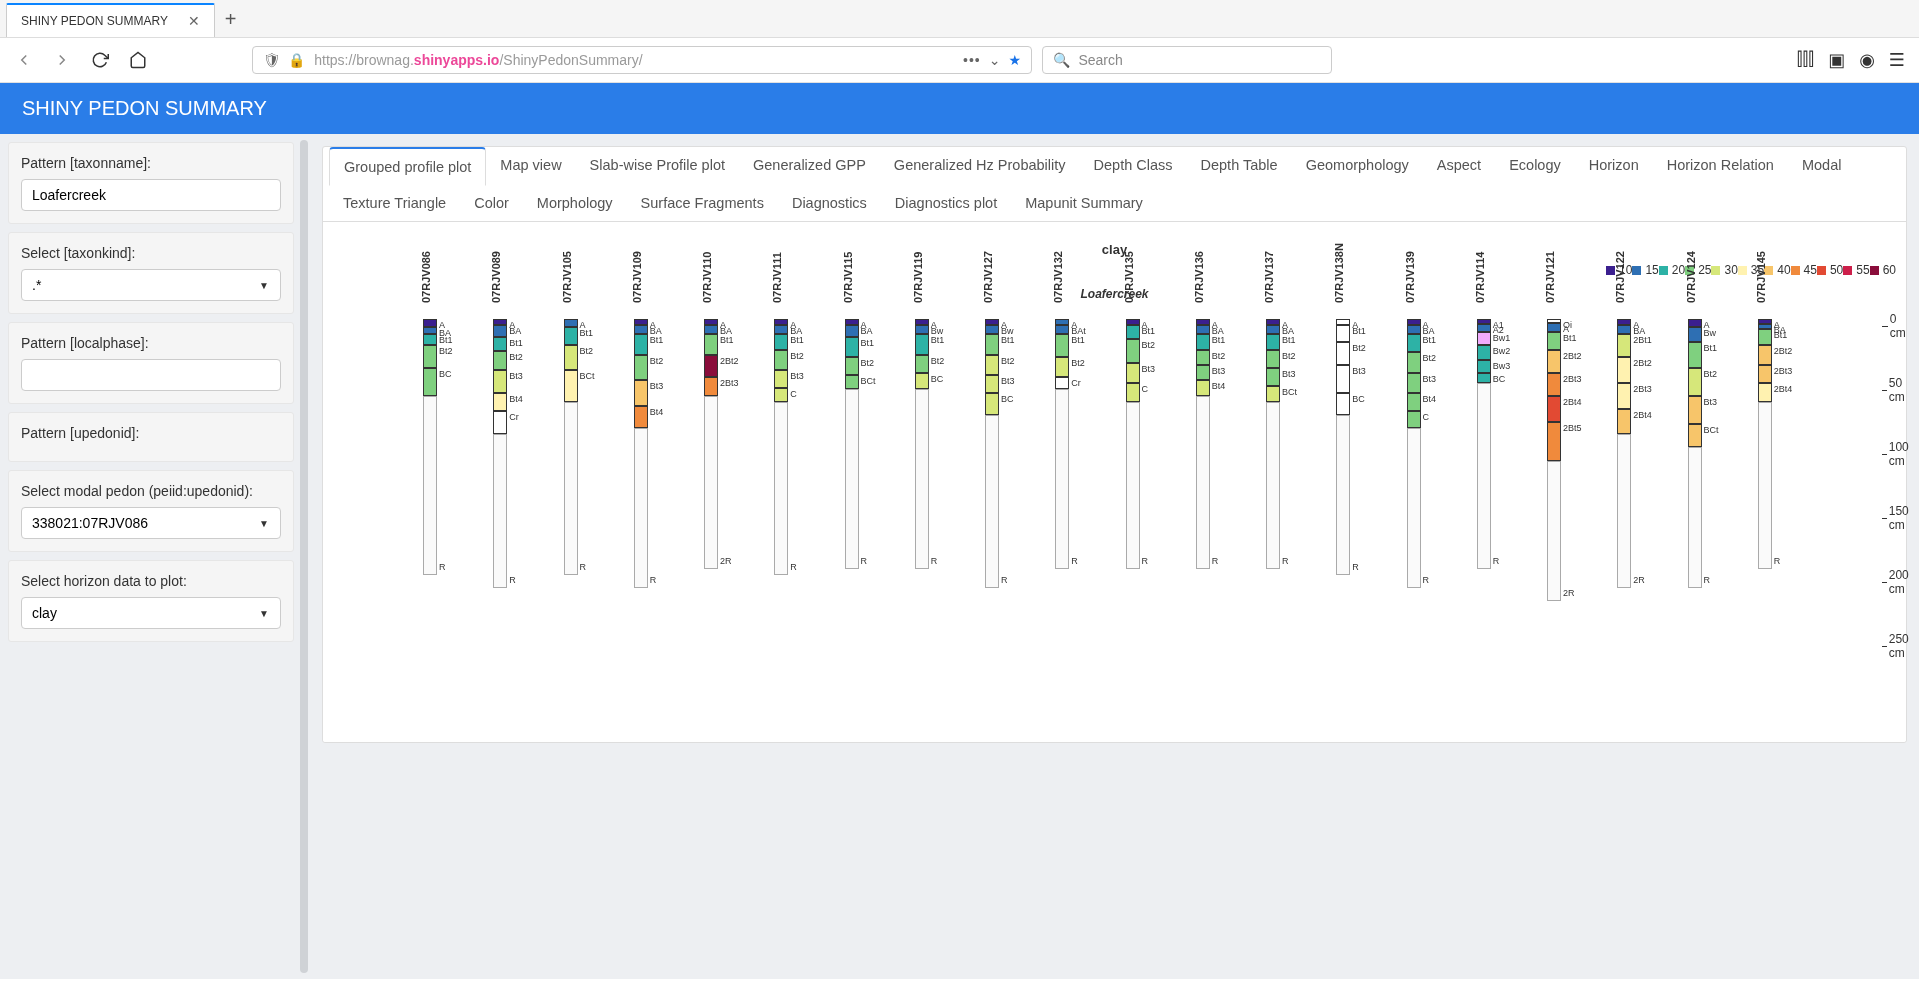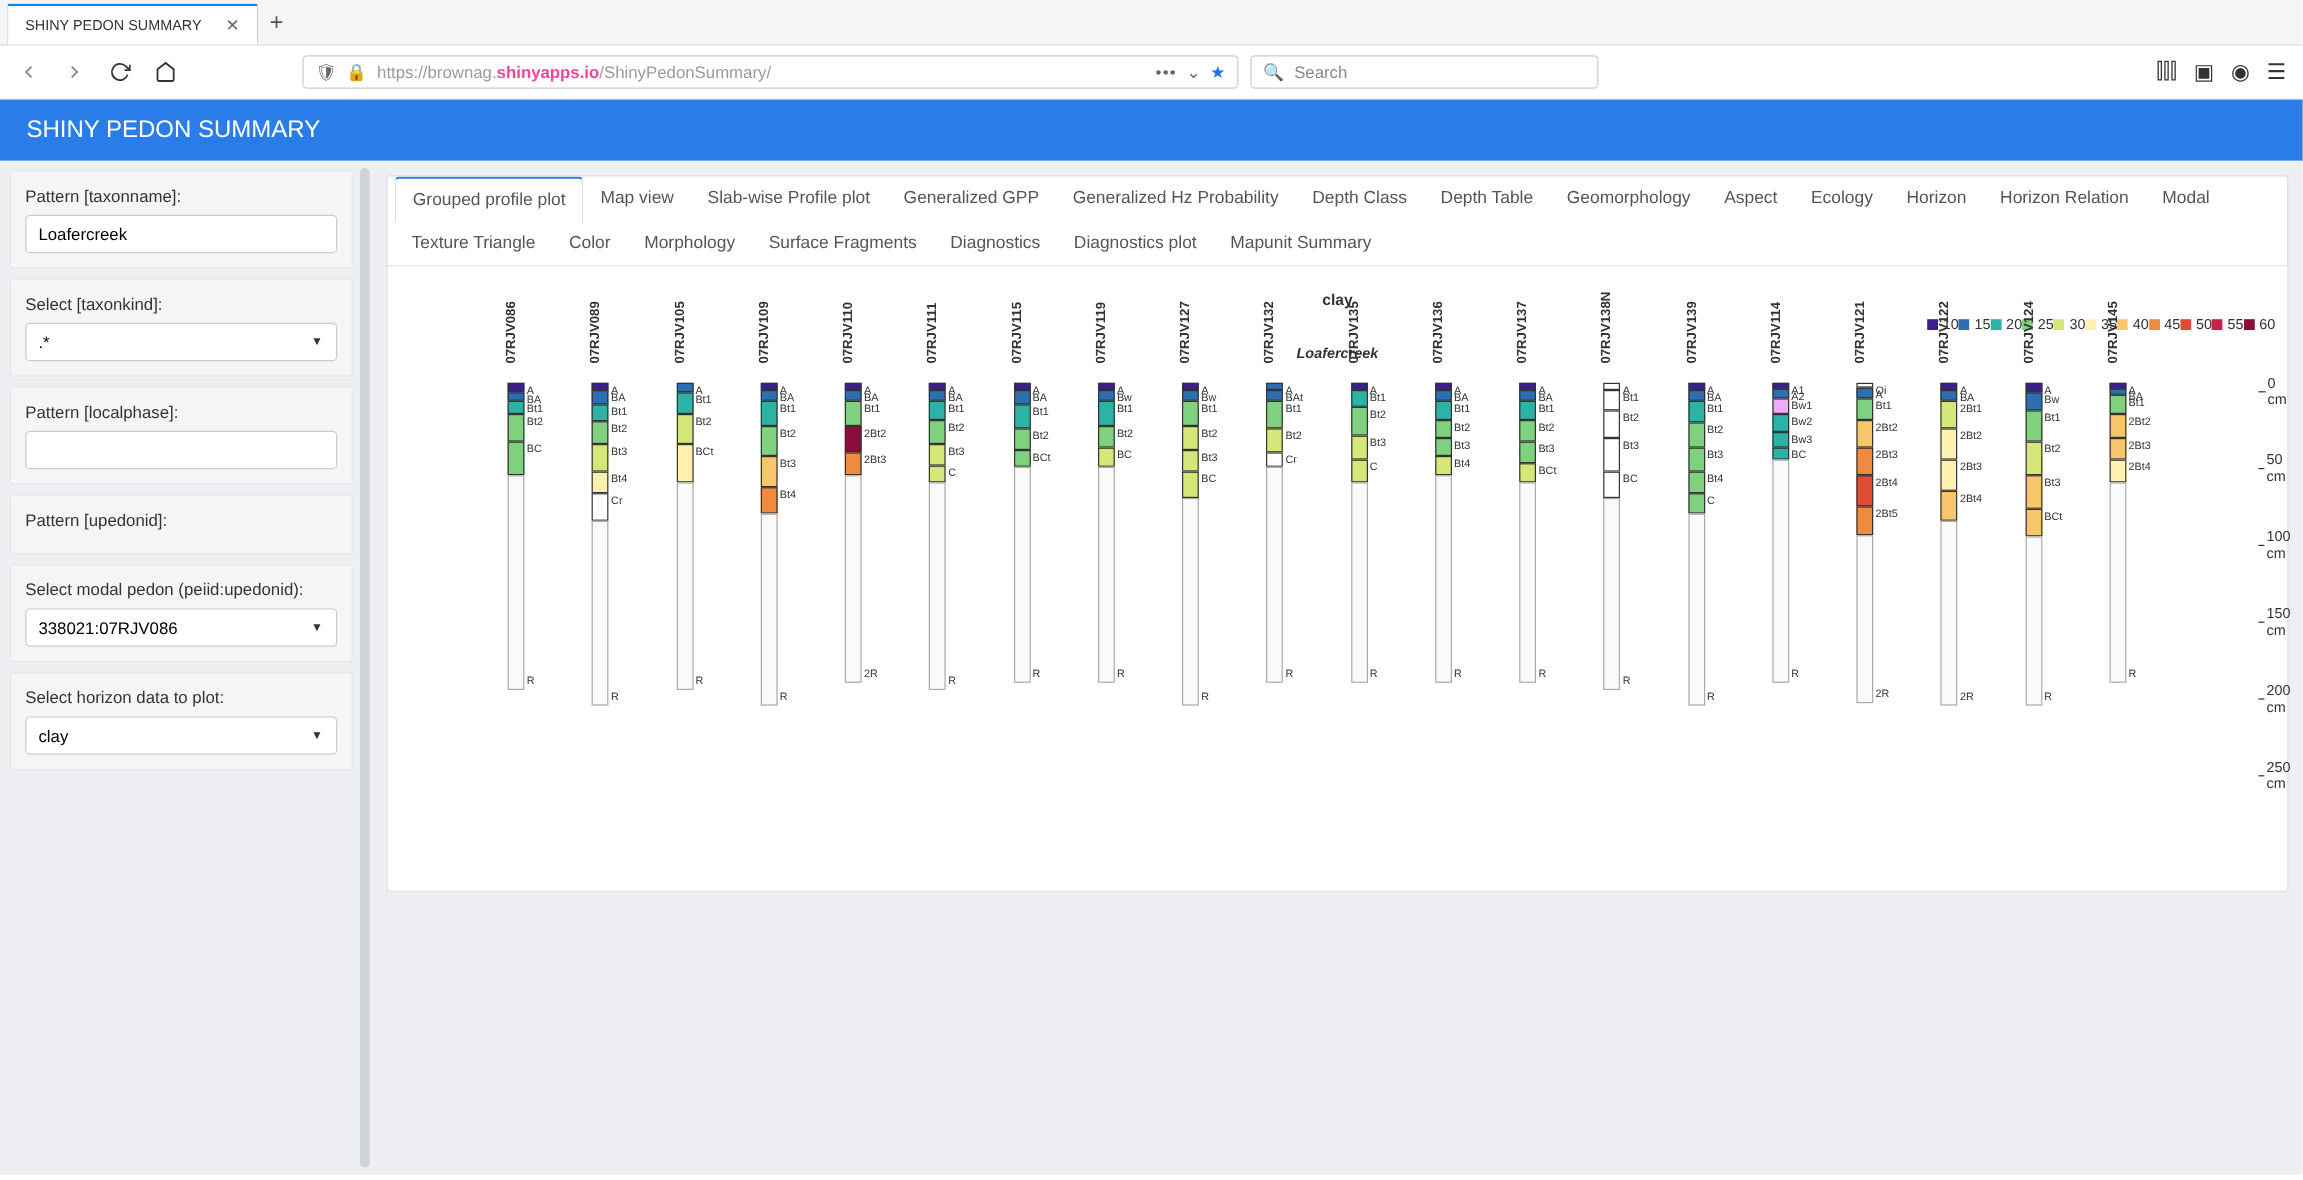--- a/index.html
+++ b/index.html
@@ -648,21 +648,21 @@
                 </div>
                 <div class="hz" style="height: 23.04px; background: rgb(247, 197, 106);">
                   <span class="hz-lbl">2Bt2</span>
                 </div>
                 <div class="hz" style="height: 23.04px; background: rgb(240, 138, 60);">
                   <span class="hz-lbl">2Bt3</span>
                 </div>
                 <div class="hz" style="height: 25.6px; background: rgb(226, 74, 51);">
                   <span class="hz-lbl">2Bt4</span>
                 </div>
-                <div class="hz" style="height: 24px; background: rgb(240, 138, 60);">
+                <div class="hz" style="height: 39px; background: rgb(240, 138, 60);">
                   <span class="hz-lbl">2Bt5</span>
                 </div>
                 <div class="hz bedrock" style="height: 140.8px;">
                   <span class="hz-lbl" style="top: 126.8px;">2R</span>
                 </div>
               </div>
             </div>
             <div class="profile" style="left: 1224.25px;">
               <div class="profile-label">07RJV122</div>
               <div class="column">

